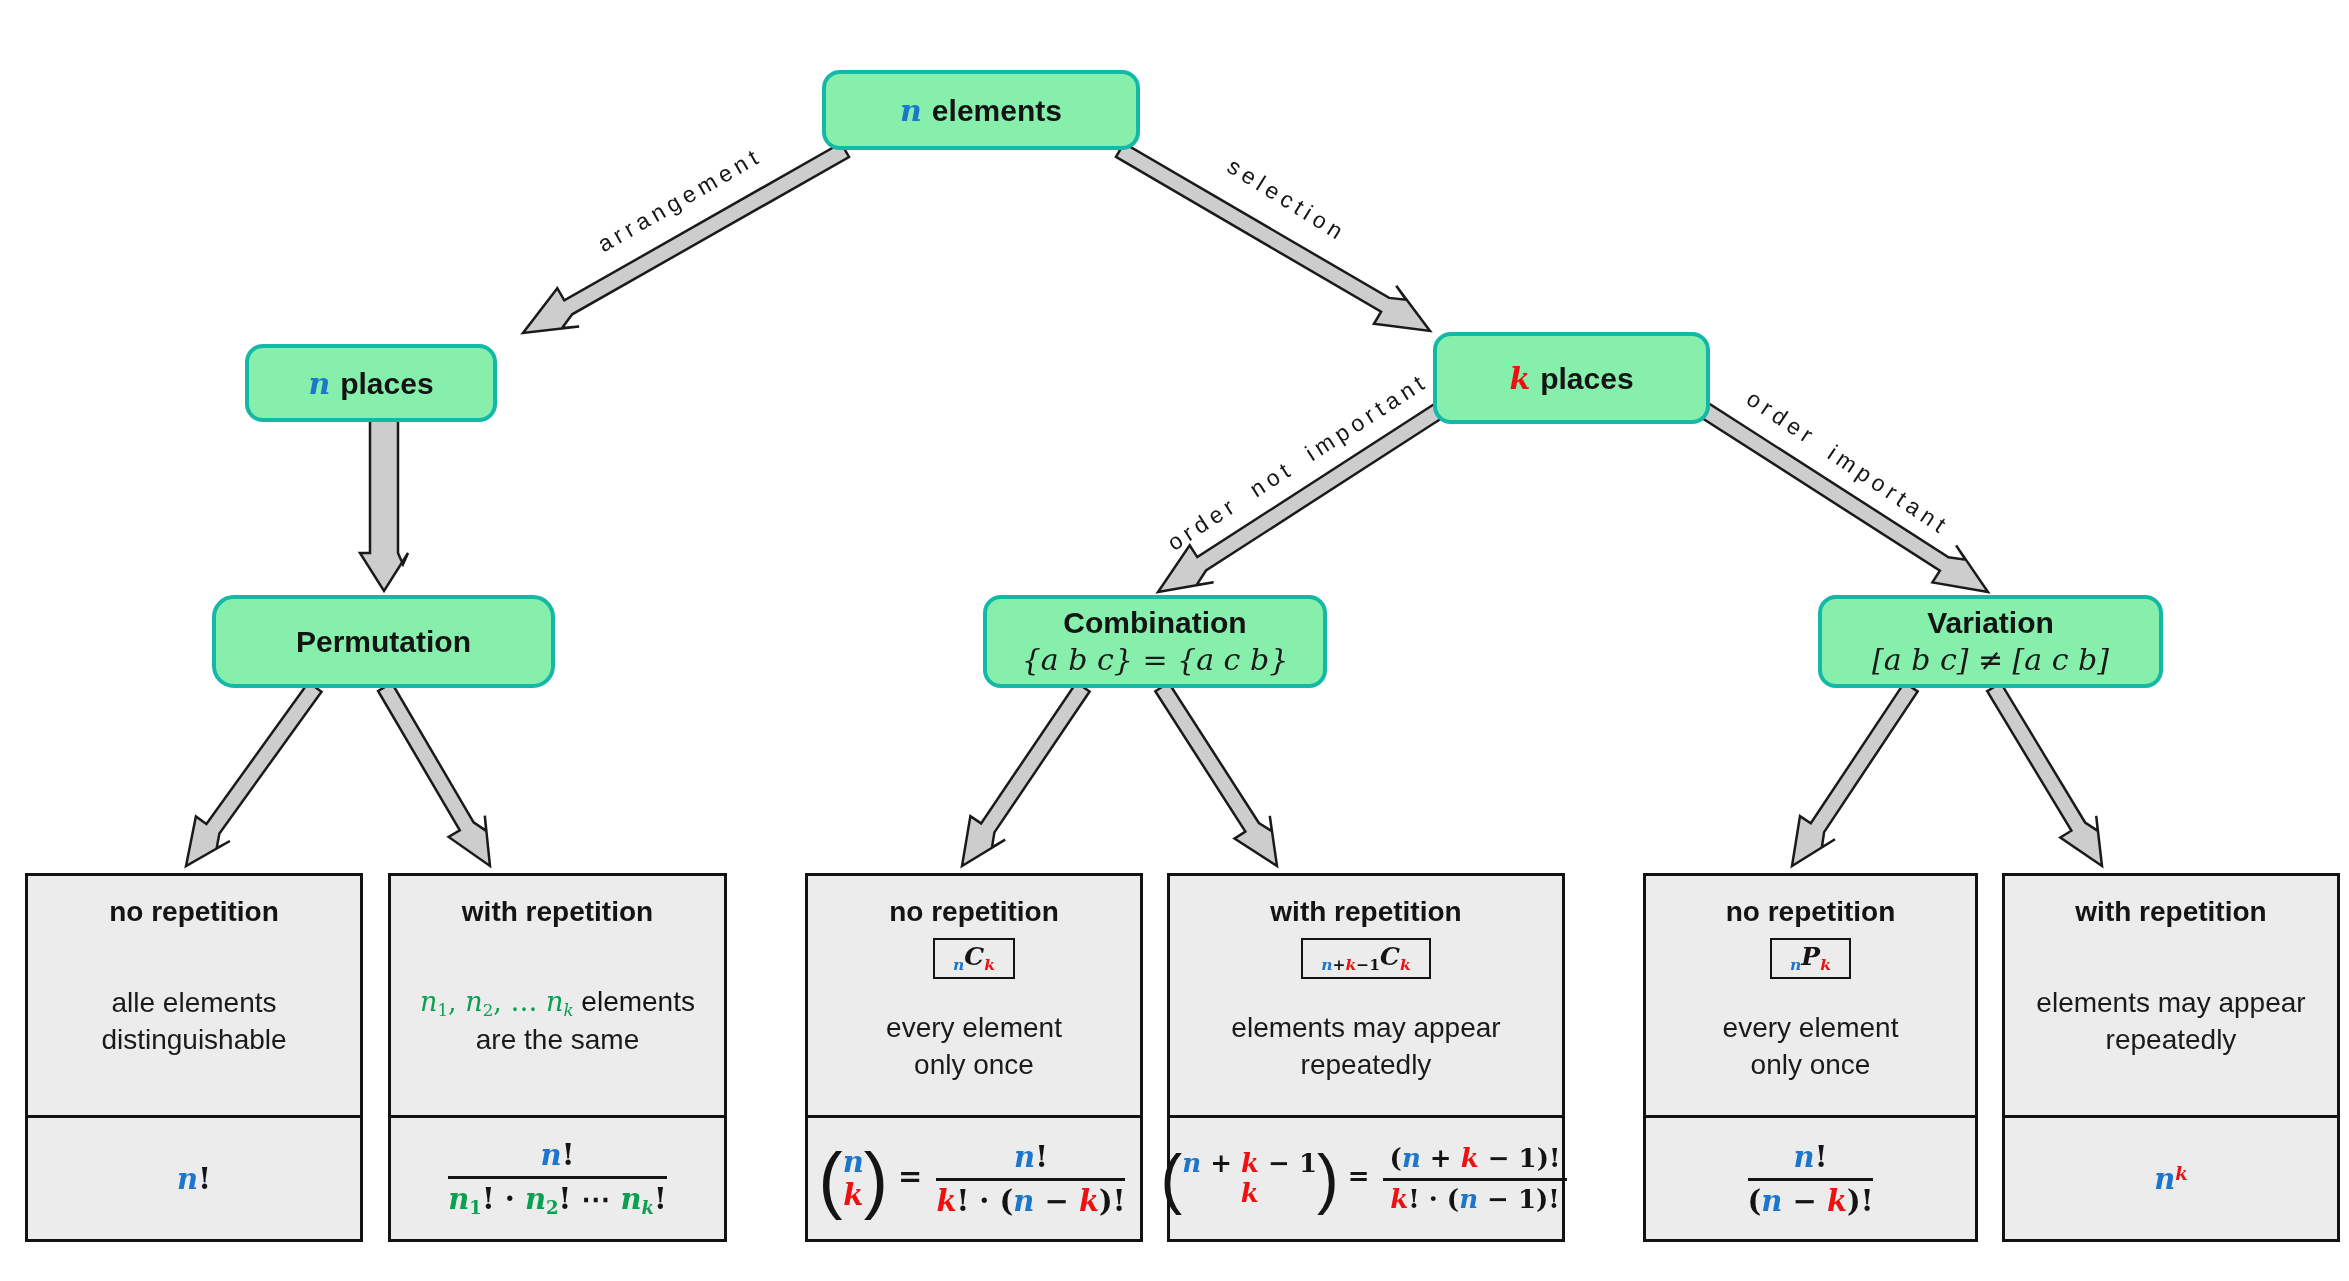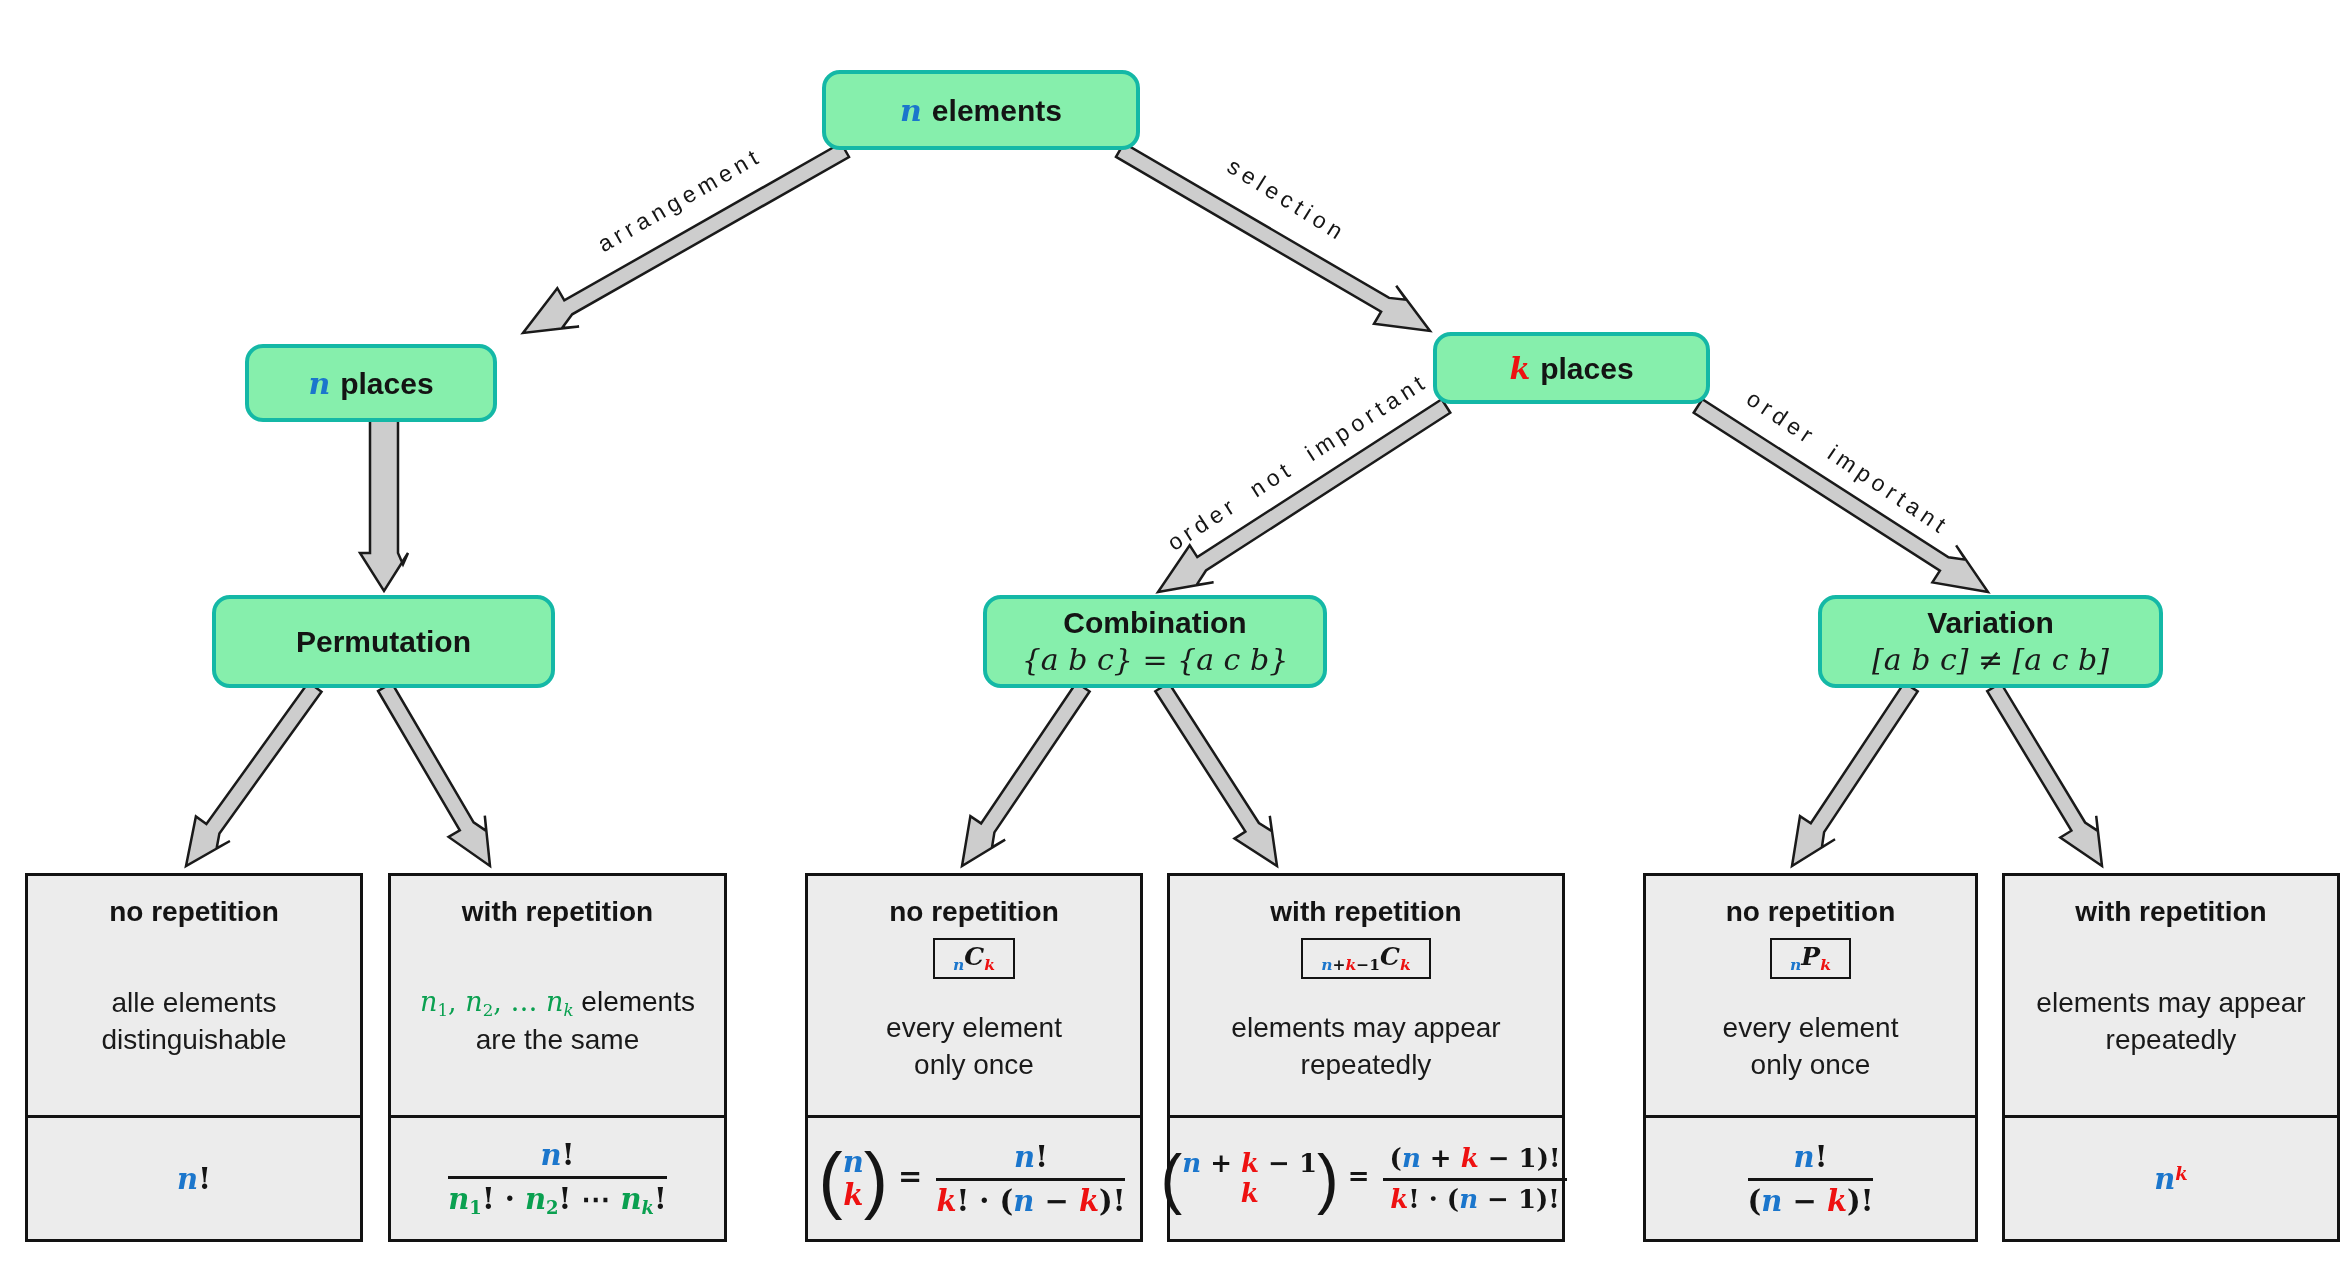--- a/index.html
+++ b/index.html
@@ -103,25 +103,25 @@
   <div class="elabel" style="left:1848px; top:463px; transform:translate(-50%,-50%) rotate(34deg);">order important</div>
 
   <div class="node" style="left:822px; top:70px; width:318px; height:80px;">
     <div class="t"><span class="var c-b">n</span><span class="nlabel">elements</span></div>
   </div>
 
   <div class="node" style="left:245px; top:344px; width:252px; height:78px;">
     <div class="t"><span class="var c-b">n</span><span class="nlabel">places</span></div>
   </div>
 
-  <div class="node" style="left:1433px; top:332px; width:277px; height:72px;">
+  <div class="node" style="left:1433px; top:332px; width:277px; height:92px;">
     <div class="t"><span class="var c-r">k</span><span class="nlabel">places</span></div>
   </div>
 
-  <div class="node" style="left:212px; top:595px; width:343px; height:93px;">
+  <div class="node" style="left:212px; top:595px; width:343px; height:93px;border-radius:22px;">
     <div class="t">Permutation</div>
   </div>
 
   <div class="node" style="left:983px; top:595px; width:344px; height:93px;">
     <div class="t">Combination</div>
     <div class="subline">{a b c} = {a c b}</div>
   </div>
 
   <div class="node" style="left:1818px; top:595px; width:345px; height:93px;">
     <div class="t">Variation</div>

